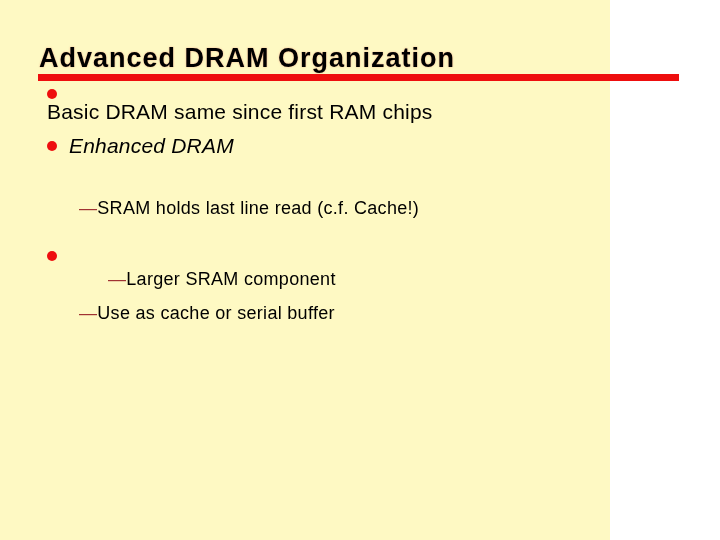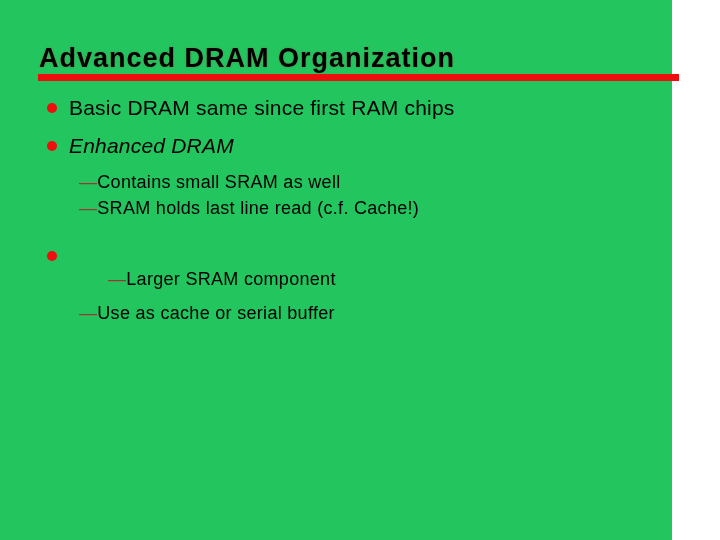--- a/index.html
+++ b/index.html
@@ -5,23 +5,23 @@
   html, body {
     margin: 0;
     padding: 0;
     width: 720px;
     height: 540px;
     background: #ffffff;
     overflow: hidden;
   }
   .slide {
     position: relative;
-    width: 672px;
+    width: 610px;
     height: 540px;
-    background: #22c55e;
+    background: #fef9c3;
     font-family: "Liberation Sans", "DejaVu Sans", sans-serif;
   }
   .title {
     position: absolute;
     left: 39px;
     top: 45px;
     font-size: 27px;
     line-height: 1;
     font-weight: 800;
     letter-spacing: 1px;
@@ -72,33 +72,30 @@
 </style>
 </head>
 <body>
 
 <div class="slide">
 
   <div class="title">Advanced DRAM Organization</div>
 
   <div class="rule"></div>
 
-  <div class="line l1" style="top: 95px;">
+  <div class="line l1" style="top: 81px; flex-direction: column;">
     <span class="dot"></span>
     <span>Basic DRAM same since first RAM chips</span>
   </div>
 
   <div class="line l1" style="top: 133px; font-style: italic;">
     <span class="dot"></span>
     <span>Enhanced DRAM</span>
   </div>
 
-  <div class="line l2" style="top: 170px;">
-    <span class="dash">—</span><span>Contains small SRAM as well</span>
-  </div>
 
   <div class="line l2" style="top: 196px;">
     <span class="dash">—</span><span>SRAM holds last line read (c.f. Cache!)</span>
   </div>
 
   <div class="line l1" style="top: 243px;">
     <span class="dot"></span>
   </div>
 
   <div class="line l2" style="top: 267px; margin-left: 29px;">

